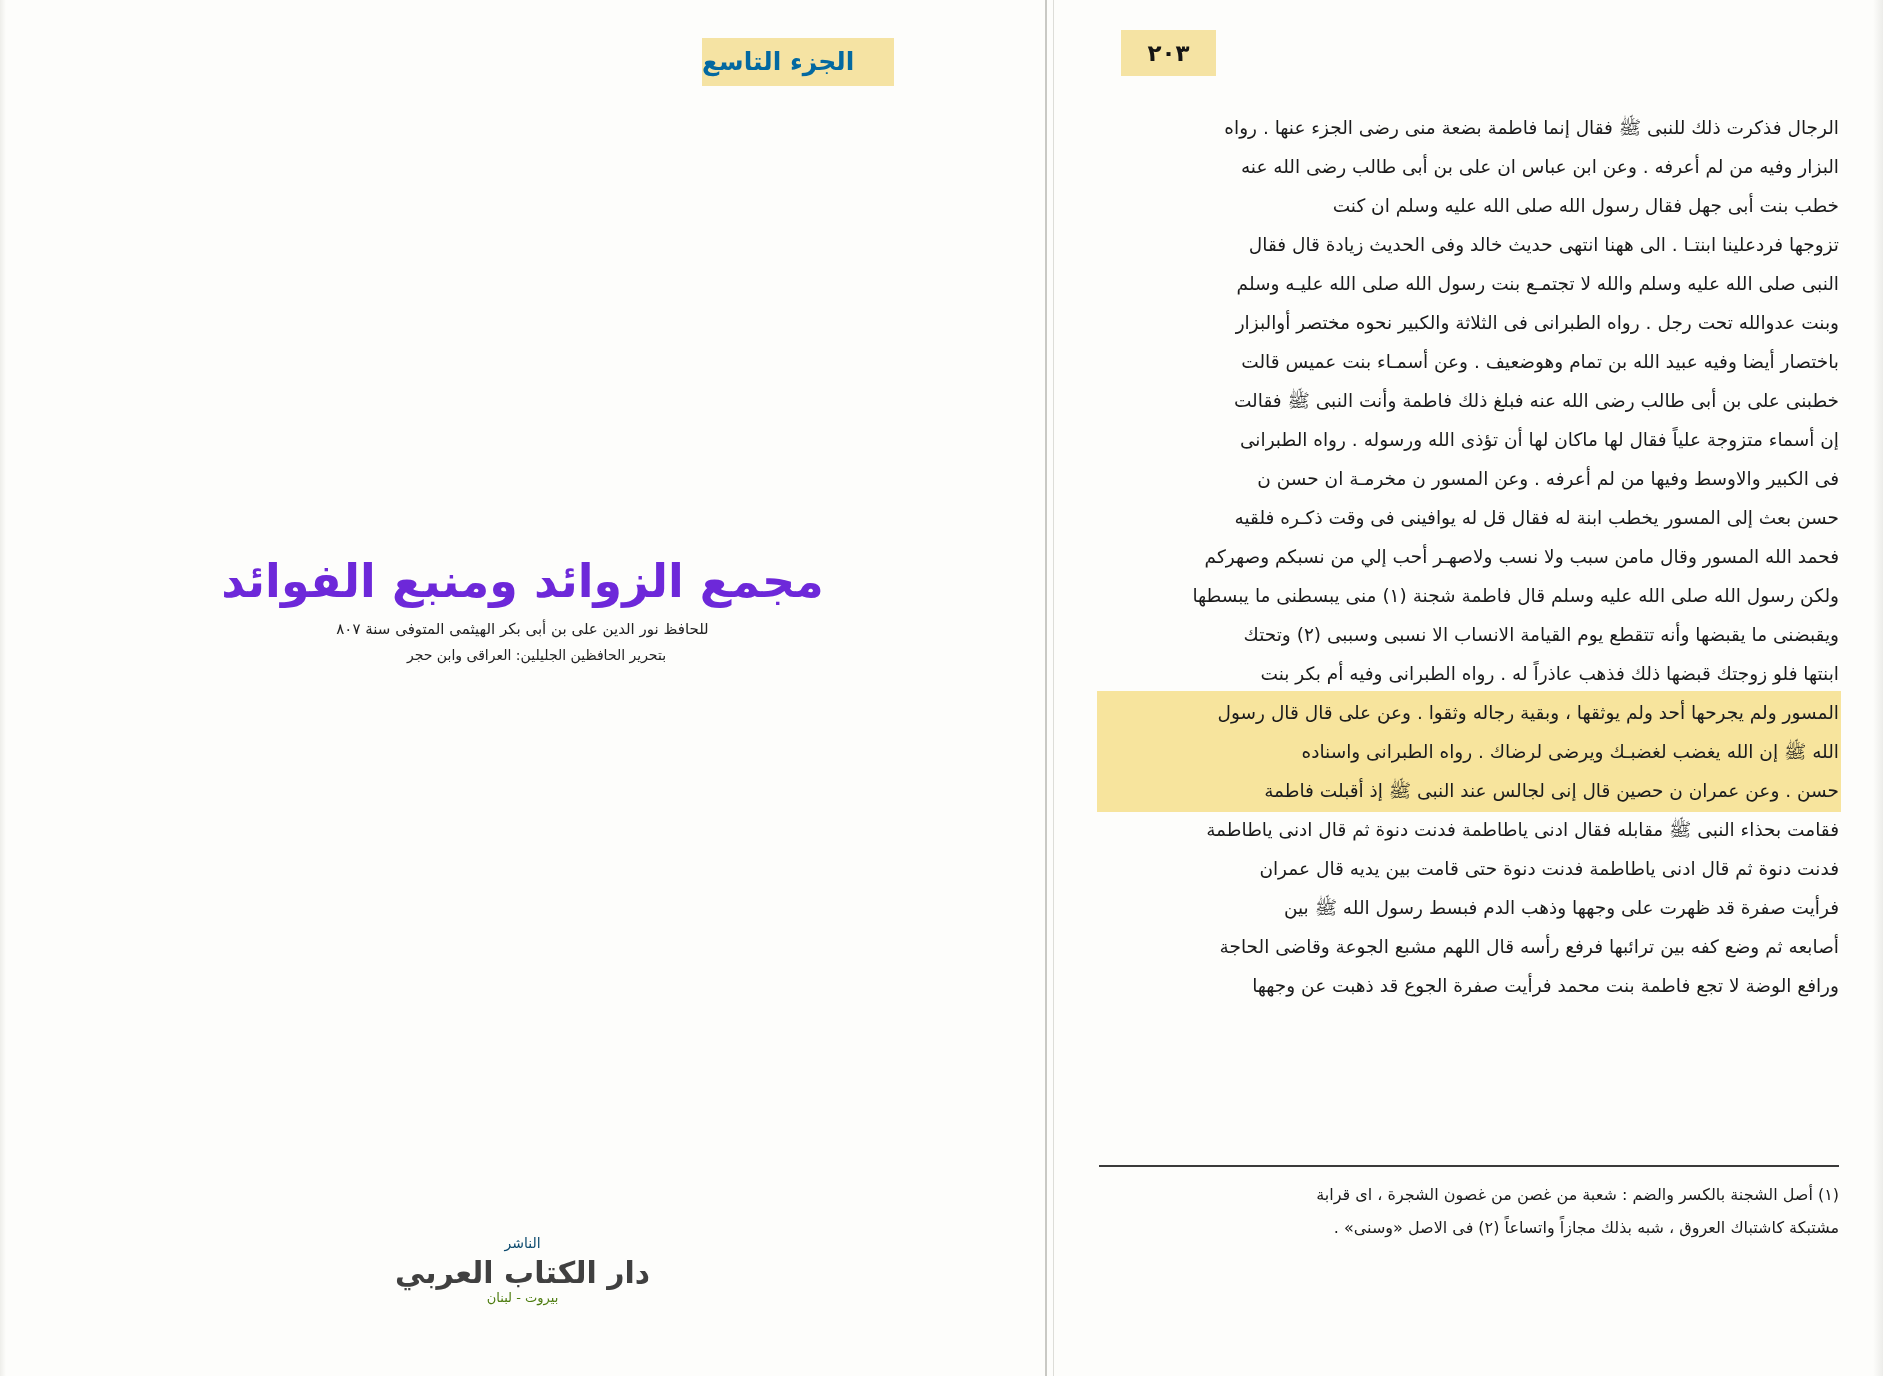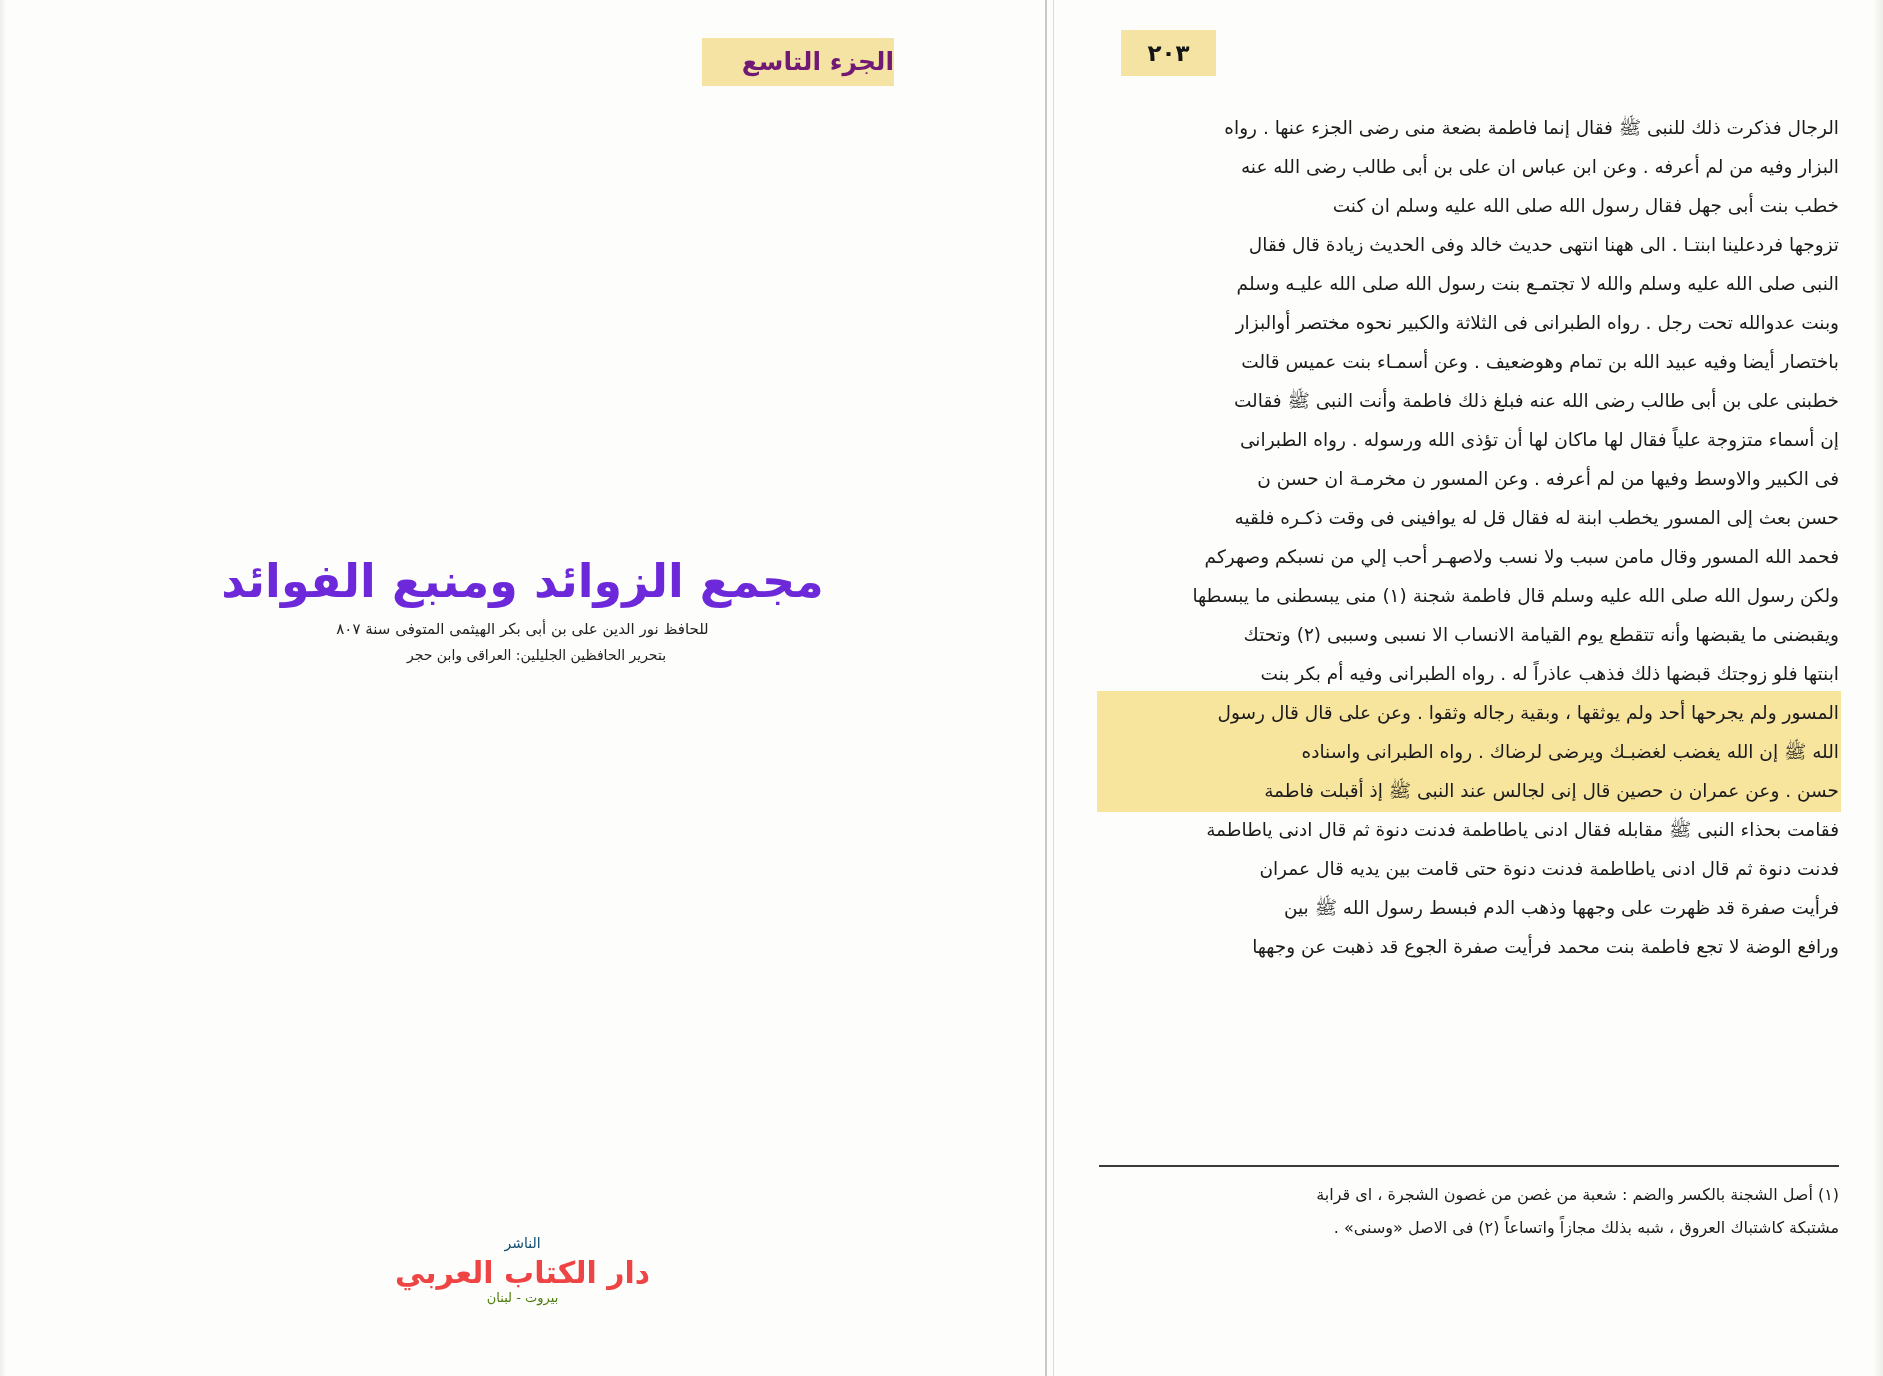--- a/index.html
+++ b/index.html
@@ -47,25 +47,25 @@
   .volume-band {
     position: absolute;
     top: 38px;
     left: 702px;
     width: 192px;
     height: 48px;
     background: #f5e3a3;
   }
   .volume-band span {
     display: block;
-    text-align: right;
+    text-align: left;
     line-height: 48px;
     font-size: 25px;
     font-weight: bold;
-    color: #701a75;
+    color: #0369a1;
     letter-spacing: -1px;
   }
 
   .book-title-block {
     position: absolute;
     top: 555px;
     left: 0;
     width: 1045px;
     text-align: center;
   }
@@ -98,21 +98,21 @@
     text-align: center;
   }
   .publisher-label {
     font-size: 14px;
     color: #0c4a6e;
   }
   .publisher-name {
     margin-top: 4px;
     font-size: 30px;
     font-weight: bold;
-    color: #ef4444;
+    color: #404040;
     letter-spacing: -1.5px;
   }
   .publisher-city {
     font-size: 13px;
     color: #4d7c0f;
     letter-spacing: 1px;
   }
 
   
   .right-page {
@@ -250,20 +250,21 @@
         <span class="line">فحمد الله المسور وقال مامن سبب ولا نسب ولاصهـر أحب إلي من نسبكم وصهركم</span>
         <span class="line">ولكن رسول الله صلى الله عليه وسلم قال فاطمة شجنة (١) منى يبسطنى ما يبسطها</span>
         <span class="line">ويقبضنى ما يقبضها وأنه تتقطع يوم القيامة الانساب الا نسبى وسببى (٢) وتحتك</span>
         <span class="line">ابنتها فلو زوجتك قبضها ذلك فذهب عاذراً له . رواه الطبرانى وفيه أم بكر بنت</span>
         <span class="line hl">المسور ولم يجرحها أحد ولم يوثقها ، وبقية رجاله وثقوا . وعن على قال قال رسول</span>
         <span class="line hl">الله ﷺ إن الله يغضب لغضبـك ويرضى لرضاك . رواه الطبرانى واسناده</span>
         <span class="line hl">حسن . وعن عمران ن حصين قال إنى لجالس عند النبى ﷺ إذ أقبلت فاطمة</span>
         <span class="line">فقامت بحذاء النبى ﷺ مقابله فقال ادنى ياطاطمة فدنت دنوة ثم قال ادنى ياطاطمة</span>
         <span class="line">فدنت دنوة ثم قال ادنى ياطاطمة فدنت دنوة حتى قامت بين يديه قال عمران</span>
         <span class="line">فرأيت صفرة قد ظهرت على وجهها وذهب الدم فبسط رسول الله ﷺ بين</span>
+        <span class="line">أصابعه ثم وضع كفه بين ترائبها فرفع رأسه قال اللهم مشبع الجوعة وقاضى الحاجة</span>
         <span class="line">ورافع الوضة لا تجع فاطمة بنت محمد فرأيت صفرة الجوع قد ذهبت عن وجهها</span>
       </p>
     </div>
 
     <div class="footnote-rule"></div>
 
     <div class="footnotes">
       <span class="line">(١) أصل الشجنة بالكسر والضم : شعبة من غصن من غصون الشجرة ، اى قرابة</span>
       <span class="line">مشتبكة كاشتباك العروق ، شبه بذلك مجازاً واتساعاً    (٢) فى الاصل «وسنى» .</span>
     </div>

